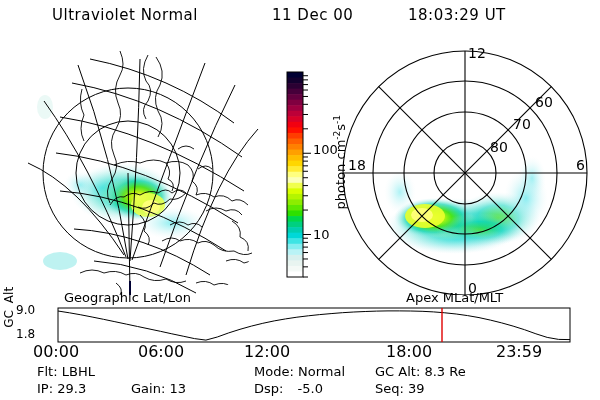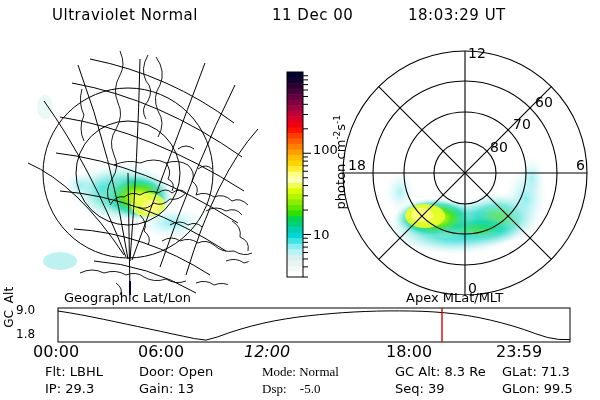--- a/index.html
+++ b/index.html
@@ -36,24 +36,24 @@
   #ylab-gc{position:absolute;left:-14px;top:12px;width:46px;
      transform:rotate(-90deg);transform-origin:50% 50%;
      font-size:12px;text-align:center;white-space:nowrap;}
   #ylab-alt{position:absolute;left:-14px;top:-12px;width:46px;
      transform:rotate(-90deg);transform-origin:50% 50%;
      font-size:12px;text-align:center;white-space:nowrap;}
   .ytick{font-size:12px;}
   .xtick{font-size:16px;white-space:nowrap;}
 
   
-  #status{position:absolute;left:12px;top:364px;width:540px;font-size:13px;}
+  #status{position:absolute;left:4px;top:364px;width:540px;font-size:13px;}
   .status-row{position:relative;height:17px;}
   .status-cell{position:absolute;white-space:nowrap;}
-  .c0{left:33px;} .c1{left:127px;} .c2{left:250px;font-family:Liberation Serif, serif;} .c3{left:371px;margin-left:12px;} .c4{left:490px;}
+  .c0{left:33px;} .c1{left:127px;} .c2{left:250px;} .c3{left:371px;} .c4{left:490px;}
 </style>
 </head>
 <body>
 
 <div class="abs hdr" id="hdr-title">Ultraviolet Normal</div>
 <div class="abs hdr" id="hdr-date">11 Dec 00</div>
 <div class="abs hdr" id="hdr-time">18:03:29 UT</div>
 
 <div class="abs" id="geo-panel">
   <svg width="250" height="250" viewBox="0 0 250 250">
@@ -284,63 +284,51 @@
   <div id="ylab-alt">Alt</div>
   <svg width="600" height="56" viewBox="0 0 600 56">
     <text class="ytick" x="16" y="14">9.0</text>
     <text class="ytick" x="16" y="38">1.8</text>
     <rect x="58" y="8" width="512" height="34" fill="none" stroke="#000" stroke-width="1"></rect>
     <polyline id="orbit-curve" fill="none" stroke="#000" stroke-width="1" points="58.0,11.0 69.4,12.8 80.8,14.8 92.1,17.0 103.5,19.3 114.9,21.7 126.3,24.1 137.6,26.5 149.0,28.9 160.4,31.3 171.8,33.8 183.2,36.2 194.5,38.6 205.9,40.1 217.3,37.0 228.7,32.9 240.0,29.3 251.4,26.1 262.8,23.3 274.2,20.9 285.6,18.9 296.9,17.2 308.3,15.8 319.7,14.6 331.1,13.6 342.4,12.7 353.8,12.0 365.2,11.5 376.6,11.1 388.0,10.9 399.3,10.9 410.7,11.0 422.1,11.3 433.5,11.9 444.8,12.8 456.2,14.0 467.6,15.6 479.0,17.6 490.4,20.1 501.7,22.9 513.1,26.1 524.5,29.7 535.9,33.8 547.2,37.4 558.6,39.4 570.0,39.6"></polyline>
     <line id="orbit-marker" x1="442" y1="8" x2="442" y2="42" stroke-width="1.4" stroke="#e00000"></line>
   </svg>
   <div class="abs xtick" style="left:33px;top:42px;">00:00</div>
   <div class="abs xtick" style="left:138px;top:42px;">06:00</div>
-  <div class="abs xtick" style="left:244px;top:42px;font-style:italic;">12:00</div>
+  <div class="abs xtick" style="left:244px;top:42px;">12:00</div>
   <div class="abs xtick" style="left:386px;top:42px;">18:00</div>
   <div class="abs xtick" style="left:496px;top:42px;">23:59</div>
 </div>
 
 <div id="status">
   <div class="status-row">
     <div class="status-cell c0">
       <span>Flt:</span>
       <span>LBHL</span>
     </div>
-    <div class="status-cell c1">
-      <span>Door:</span>
-      <span>Open</span>
-    </div>
     <div class="status-cell c2">
       <span>Mode:</span>
       <span>Normal</span>
     </div>
     <div class="status-cell c3">
       <span>GC Alt:</span>
       <span>8.3 Re</span>
-    </div>
-    <div class="status-cell c4">
-      <span>GLat:</span>
-      <span>71.3</span>
     </div>
   </div>
   <div class="status-row">
     <div class="status-cell c0">
       <span>IP:</span>
       <span>29.3</span>
     </div>
     <div class="status-cell c1">
       <span>Gain:</span>
       <span>13</span>
     </div>
     <div class="status-cell c2">
       <span>Dsp:</span>
       <span style="margin-left:10px">-5.0</span>
     </div>
     <div class="status-cell c3">
       <span>Seq:</span>
       <span>39</span>
     </div>
-    <div class="status-cell c4">
-      <span>GLon:</span>
-      <span>99.5</span>
-    </div>
   </div>
 </div>
 
 </body></html>

